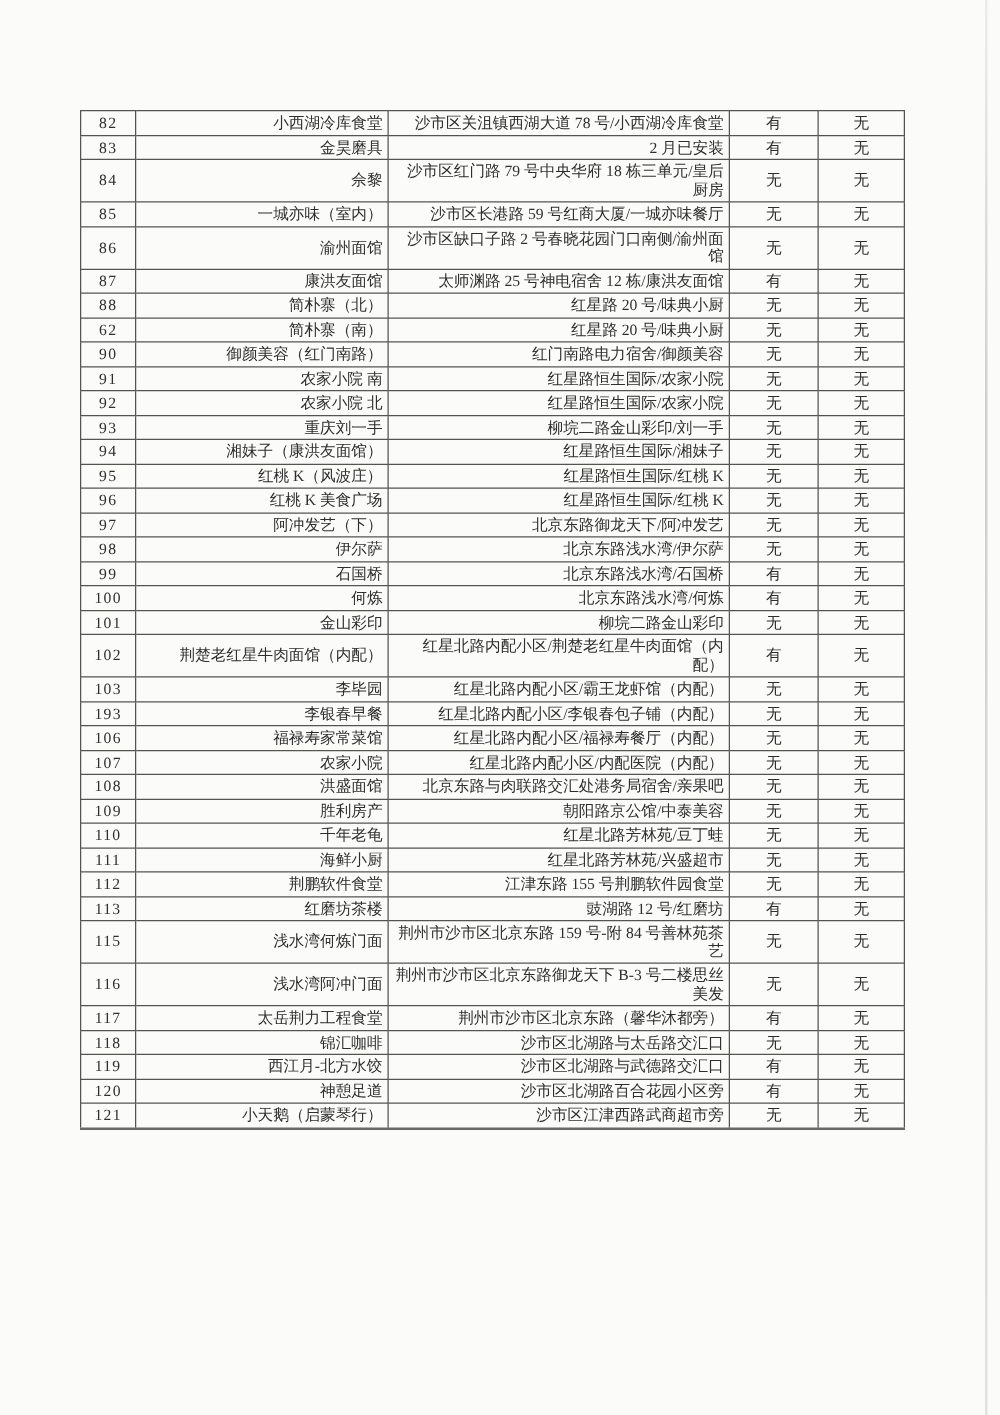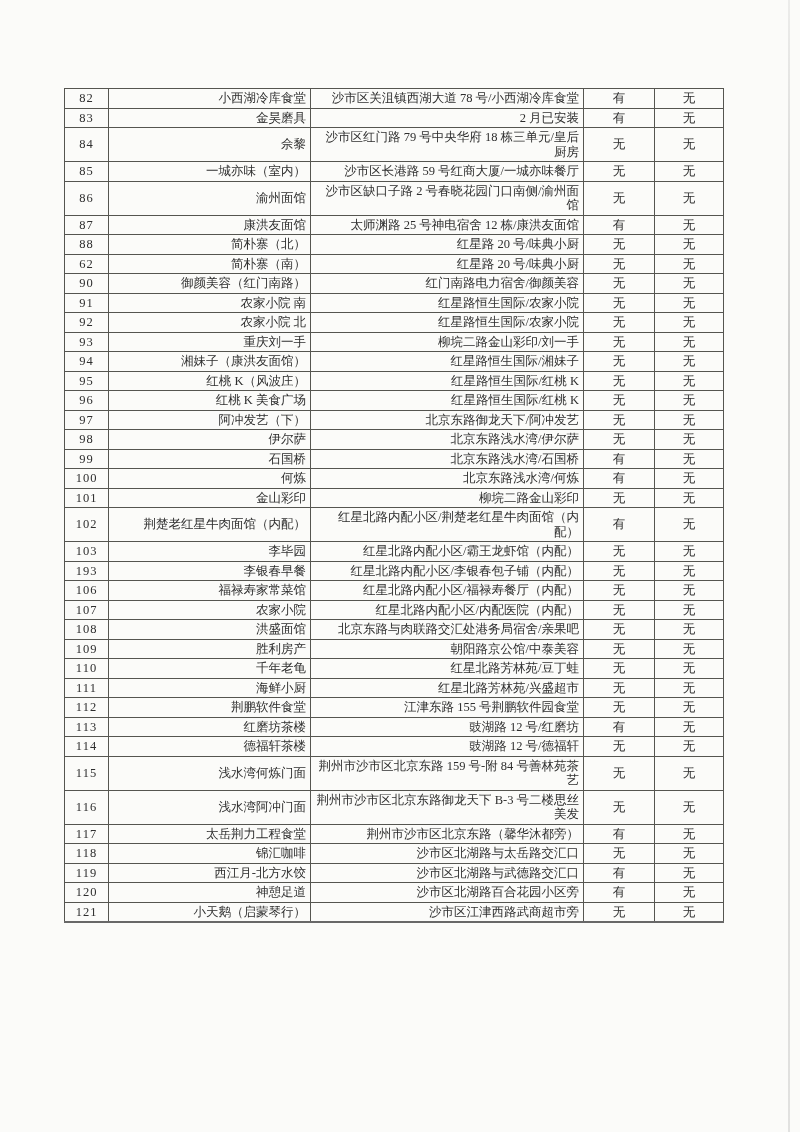--- a/index.html
+++ b/index.html
@@ -290,27 +290,20 @@
           <td class="c-stat">无</td>
         </tr>
         <tr>
           <td class="c-idx">113</td>
           <td class="c-name">红磨坊茶楼</td>
           <td class="c-addr">豉湖路 12 号/红磨坊</td>
           <td class="c-stat">有</td>
           <td class="c-stat">无</td>
         </tr>
         <tr>
-          <td class="c-idx">114</td>
-          <td class="c-name">德福轩茶楼</td>
-          <td class="c-addr">豉湖路 12 号/德福轩</td>
-          <td class="c-stat">无</td>
-          <td class="c-stat">无</td>
-        </tr>
-        <tr>
           <td class="c-idx">115</td>
           <td class="c-name">浅水湾何炼门面</td>
           <td class="c-addr">荆州市沙市区北京东路 159 号-附 84 号善林苑茶艺</td>
           <td class="c-stat">无</td>
           <td class="c-stat">无</td>
         </tr>
         <tr>
           <td class="c-idx">116</td>
           <td class="c-name">浅水湾阿冲门面</td>
           <td class="c-addr">荆州市沙市区北京东路御龙天下 B-3 号二楼思丝美发</td>

